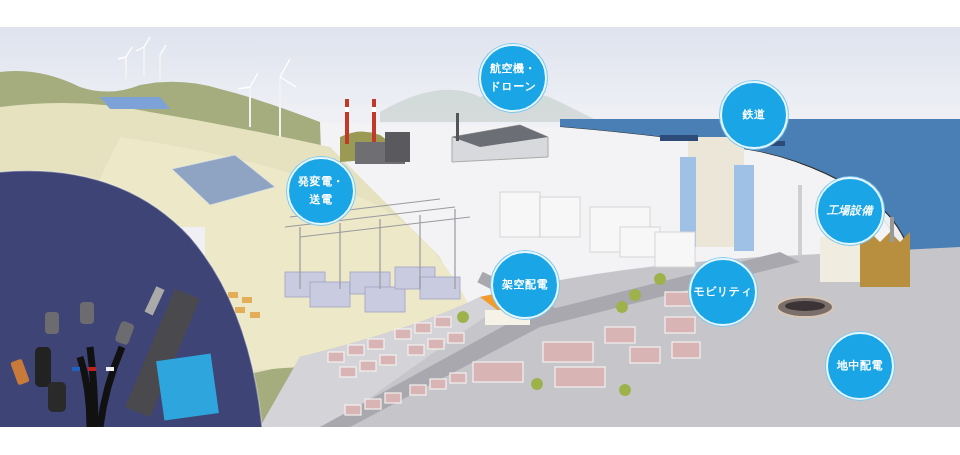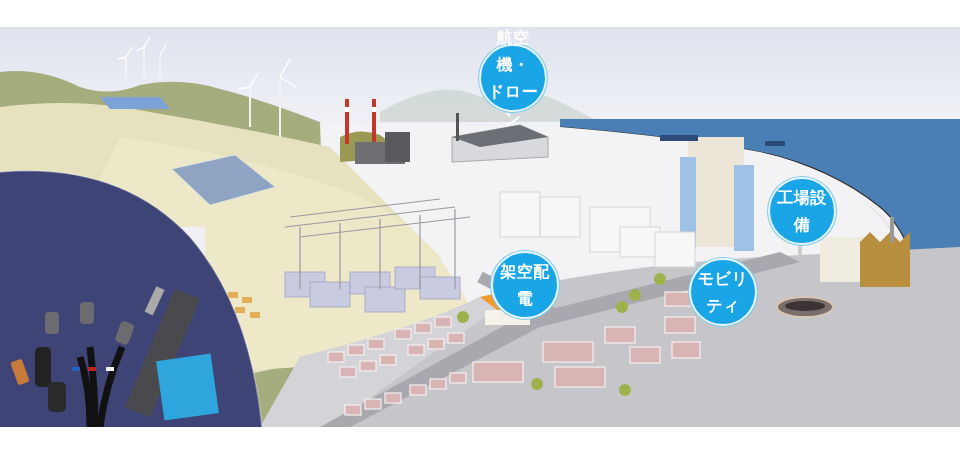--- a/index.html
+++ b/index.html
@@ -2,21 +2,21 @@
 <html><head>
 <meta charset="utf-8">
 <style>
   html,body{margin:0;padding:0;background:#ffffff;}
   body{width:960px;height:455px;position:relative;overflow:hidden;font-family:"DejaVu Sans","Liberation Sans",sans-serif;}
   .scene{position:absolute;left:0;top:27px;width:960px;height:400px;overflow:hidden;
     background:linear-gradient(180deg,#dfe3ee 0%,#eef0f5 22%,#f4f4f6 40%,#e9e8ec 60%,#c9c8cd 100%);}
   svg.bg{position:absolute;left:0;top:0;}
   .bubble{position:absolute;border-radius:50%;background:#1aa5e6;border:2px solid #e8f6ff;
     box-shadow:0 0 0 1px #7cc8ee;color:#fff;display:flex;align-items:center;justify-content:center;
-    text-align:center;font-weight:bold;font-size:16px;line-height:27px;cursor:pointer;white-space:pre-line;letter-spacing:0.5px;}
+    text-align:center;font-weight:bold;font-size:11px;line-height:18px;cursor:pointer;white-space:pre-line;letter-spacing:0.5px;}
 </style>
 </head>
 <body>
 
 <div class="scene">
   <svg class="bg" width="960" height="400" viewBox="0 0 960 400">
 
     <path d="M380 85 Q440 50 480 70 Q520 55 560 75 L600 95 L380 95Z" fill="#c9d1cf" opacity="0.7"></path>
 
     <path d="M560 92 L960 92 L960 400 L945 400 Q930 220 880 180 Q830 140 760 125 Q680 110 560 100Z" fill="#4a7fb5"></path>
@@ -176,16 +176,20 @@
         <rect x="88" y="340" width="8" height="4" fill="#c02020"></rect>
         <rect x="106" y="340" width="8" height="4" fill="#f0f0f0"></rect>
       <rect x="150" y="260" width="9" height="28" fill="#aaa" transform="rotate(25 155 274)"></rect>
       <path d="M175 262 L200 272 L150 390 L125 380Z" fill="#4a4a4e"></path>
       <rect x="160" y="330" width="55" height="60" fill="#2ea6dd" transform="rotate(-8 188 360)"></rect>
     </g>
   </svg>
 
   <div class="bubble" style="left:479px;top:17px;width:64px;height:64px;">航空機・
 ドローン</div>
-  <div class="bubble" style="left:768px;top:150px;width:64px;height:64px;">工場設備</div>
+  <div class="bubble" style="left:720px;top:54px;width:64px;height:64px;">鉄道</div>
+  <div class="bubble" style="left:287px;top:130px;width:64px;height:64px;">発変電・
+送電</div>
+  <div class="bubble" style="left:816px;top:150px;width:64px;height:64px;font-style:italic;">工場設備</div>
   <div class="bubble" style="left:689px;top:231px;width:64px;height:64px;">モビリティ</div>
   <div class="bubble" style="left:491px;top:224px;width:64px;height:64px;">架空配電</div>
+  <div class="bubble" style="left:826px;top:305px;width:64px;height:64px;">地中配電</div>
 </div>
 
 </body></html>

